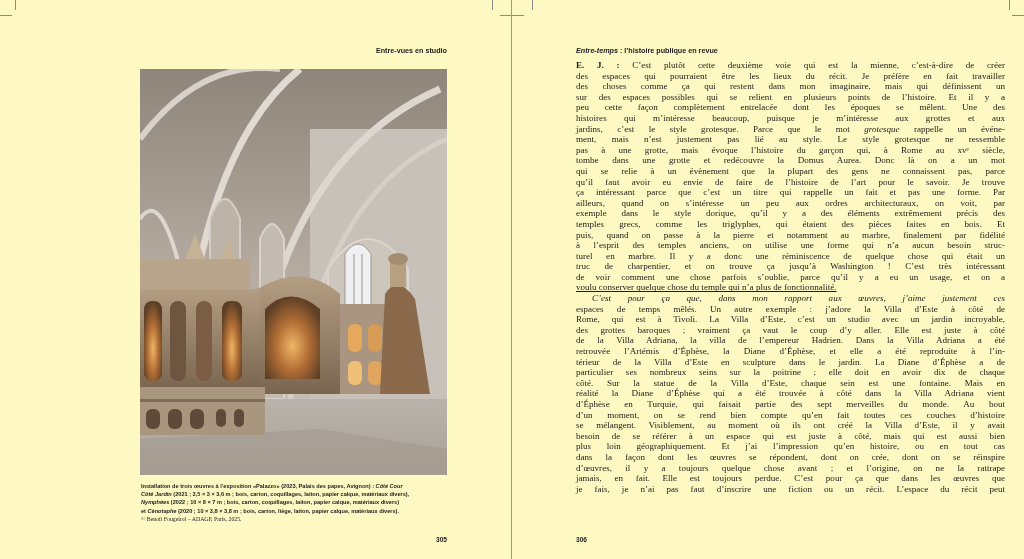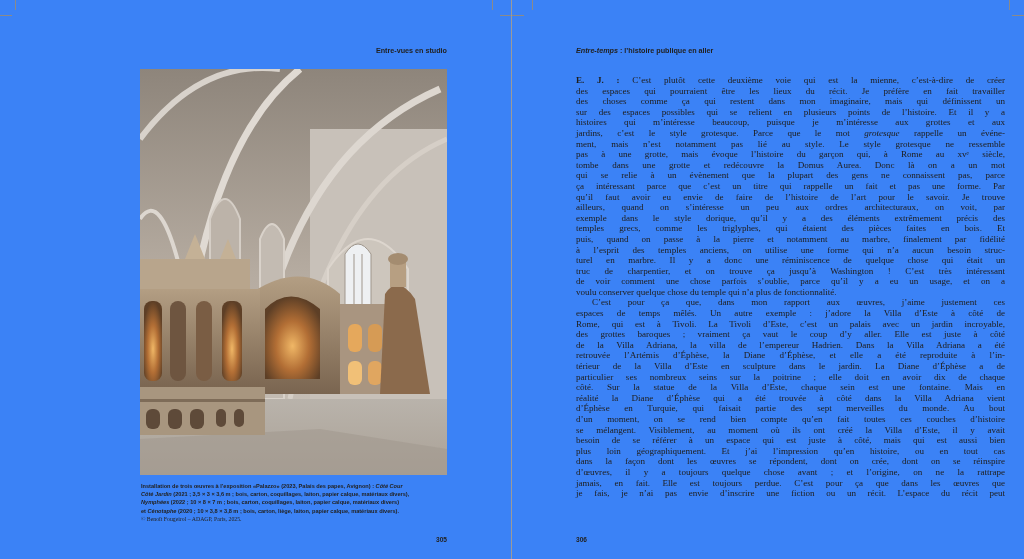--- a/index.html
+++ b/index.html
@@ -2,21 +2,21 @@
 <html><head>
   <meta charset="utf-8">
   <style>
     html, body { margin: 0; padding: 0; }
     body {
       width: 1024px; height: 559px; overflow: hidden;
       background: #ffffff; position: relative;
       font-family: "Liberation Serif", serif;
       color: #1c1a18;
     }
-    .page { position: absolute; top: 0; height: 559px; background: #3b82f6; }
+    .page { position: absolute; top: 0; height: 559px; background: #fef9c3; }
     .page-left { left: 0; width: 512px; }
     .page-right { left: 512px; width: 512px; }
     .spine { position: absolute; left: 511px; top: 0; width: 1px; height: 559px; background: #9a9a9a; }
 
     .crop { position: absolute; background: #8a8a8a; }
     .crop.v { width: 1px; height: 10px; top: 0; }
     .crop.h { height: 1px; width: 12px; top: 15px; }
 
     .running-head {
       position: absolute; top: 46px;
@@ -46,27 +46,27 @@
 
     .folio {
       position: absolute; top: 536px;
       font-family: "Liberation Sans", sans-serif;
       font-size: 6.6px; font-weight: bold; color: #222;
     }
     .folio-left { right: 65px; }
     .folio-right { left: 64px; }
 
     .body-text {
-      position: absolute; left: 64px; top: 75px; width: 429px;
+      position: absolute; left: 64px; top: 60px; width: 429px;
       font-size: 9.05px; line-height: 10.6px; color: #1f1d1a;
       text-align: justify;
     }
     .body-text .ln { display: block; white-space: nowrap; text-align-last: justify; text-align: justify; }
-    .body-text .ln.last { text-align-last: left; }
-    .body-text .ln.indent { padding-left: 16px; }
+    .body-text .ln.last { text-align-last: left; text-decoration: underline; }
+    .body-text .ln.indent { padding-left: 16px; font-style: italic; }
     .body-text .speaker { font-weight: bold; }
     .body-text em { }
   </style>
 </head>
 <body>
 
 <div class="page page-left">
   <div class="crop v" style="left:15px;"></div>
   <div class="crop h" style="left:0;"></div>
   <div class="crop v" style="left:492px;"></div>
@@ -158,59 +158,60 @@
 </div>
 
 <div class="spine"></div>
 
 <div class="page page-right">
   <div class="crop v" style="left:20px;"></div>
   <div class="crop h" style="left:0;"></div>
   <div class="crop v" style="left:497px;"></div>
   <div class="crop h" style="left:500px;"></div>
 
-  <div class="running-head rh-right"><em>Entre-temps</em><span> : l’histoire publique en aller</span></div>
+  <div class="running-head rh-right"><em>Entre-temps</em><span> : l’histoire publique en revue</span></div>
 
   <div class="body-text" id="body-text">
       <span class="ln"><span class="speaker">E. J. :</span><span> C’est plutôt cette deuxième voie qui est la mienne, c’est-à-dire de créer</span></span>
       <span class="ln"><span>des espaces qui pourraient être les lieux du récit. Je préfère en fait travailler</span></span>
       <span class="ln"><span>des choses comme ça qui restent dans mon imaginaire, mais qui définissent un</span></span>
       <span class="ln"><span>sur des espaces possibles qui se relient en plusieurs points de l’histoire. Et il y a</span></span>
+      <span class="ln"><span>peu cette façon complètement entrelacée dont les époques se mêlent. Une des</span></span>
       <span class="ln"><span>histoires qui m’intéresse beaucoup, puisque je m’intéresse aux grottes et aux</span></span>
       <span class="ln"><span>jardins, c’est le style grotesque. Parce que le mot </span><em>grotesque</em><span> rappelle un événe-</span></span>
-      <span class="ln"><span>ment, mais n’est notamment pas lié au style. Le style grotesque ne ressemble</span></span>
+      <span class="ln"><span>ment, mais n’est justement pas lié au style. Le style grotesque ne ressemble</span></span>
       <span class="ln"><span>pas à une grotte, mais évoque l’histoire du garçon qui, à Rome au xvᵉ siècle,</span></span>
       <span class="ln"><span>tombe dans une grotte et redécouvre la Domus Aurea. Donc là on a un mot</span></span>
       <span class="ln"><span>qui se relie à un évènement que la plupart des gens ne connaissent pas, parce</span></span>
+      <span class="ln"><span>qu’il faut avoir eu envie de faire de l’histoire de l’art pour le savoir. Je trouve</span></span>
       <span class="ln"><span>ça intéressant parce que c’est un titre qui rappelle un fait et pas une forme. Par</span></span>
-      <span class="ln"><span>qu’il faut avoir eu envie de faire de l’histoire de l’art pour le savoir. Je trouve</span></span>
       <span class="ln"><span>ailleurs, quand on s’intéresse un peu aux ordres architecturaux, on voit, par</span></span>
       <span class="ln"><span>exemple dans le style dorique, qu’il y a des éléments extrêmement précis des</span></span>
       <span class="ln"><span>temples grecs, comme les triglyphes, qui étaient des pièces faites en bois. Et</span></span>
       <span class="ln"><span>puis, quand on passe à la pierre et notamment au marbre, finalement par fidélité</span></span>
       <span class="ln"><span>à l’esprit des temples anciens, on utilise une forme qui n’a aucun besoin struc-</span></span>
       <span class="ln"><span>turel en marbre. Il y a donc une réminiscence de quelque chose qui était un</span></span>
       <span class="ln"><span>truc de charpentier, et on trouve ça jusqu’à Washington ! C’est très intéressant</span></span>
       <span class="ln"><span>de voir comment une chose parfois s’oublie, parce qu’il y a eu un usage, et on a</span></span>
       <span class="ln last"><span>voulu conserver quelque chose du temple qui n’a plus de fonctionnalité.</span></span>
       <span class="ln indent"><span>C’est pour ça que, dans mon rapport aux œuvres, j’aime justement ces</span></span>
       <span class="ln"><span>espaces de temps mêlés. Un autre exemple : j’adore la Villa d’Este à côté de</span></span>
-      <span class="ln"><span>Rome, qui est à Tivoli. La Tivoli d’Este, c’est un palais avec un jardin incroyable,</span></span>
+      <span class="ln"><span>Rome, qui est à Tivoli. La Villa d’Este, c’est un studio avec un jardin incroyable,</span></span>
       <span class="ln"><span>des grottes baroques ; vraiment ça vaut le coup d’y aller. Elle est juste à côté</span></span>
       <span class="ln"><span>de la Villa Adriana, la villa de l’empereur Hadrien. Dans la Villa Adriana a été</span></span>
       <span class="ln"><span>retrouvée l’Artémis d’Éphèse, la Diane d’Éphèse, et elle a été reproduite à l’in-</span></span>
       <span class="ln"><span>térieur de la Villa d’Este en sculpture dans le jardin. La Diane d’Éphèse a de</span></span>
       <span class="ln"><span>particulier ses nombreux seins sur la poitrine ; elle doit en avoir dix de chaque</span></span>
       <span class="ln"><span>côté. Sur la statue de la Villa d’Este, chaque sein est une fontaine. Mais en</span></span>
       <span class="ln"><span>réalité la Diane d’Éphèse qui a été trouvée à côté dans la Villa Adriana vient</span></span>
       <span class="ln"><span>d’Éphèse en Turquie, qui faisait partie des sept merveilles du monde. Au bout</span></span>
       <span class="ln"><span>d’un moment, on se rend bien compte qu’en fait toutes ces couches d’histoire</span></span>
       <span class="ln"><span>se mélangent. Visiblement, au moment où ils ont créé la Villa d’Este, il y avait</span></span>
       <span class="ln"><span>besoin de se référer à un espace qui est juste à côté, mais qui est aussi bien</span></span>
       <span class="ln"><span>plus loin géographiquement. Et j’ai l’impression qu’en histoire, ou en tout cas</span></span>
       <span class="ln"><span>dans la façon dont les œuvres se répondent, dont on crée, dont on se réinspire</span></span>
       <span class="ln"><span>d’œuvres, il y a toujours quelque chose avant ; et l’origine, on ne la rattrape</span></span>
       <span class="ln"><span>jamais, en fait. Elle est toujours perdue. C’est pour ça que dans les œuvres que</span></span>
-      <span class="ln"><span>je fais, je n’ai pas envie d’inscrire une fiction ou un récit. L’espace du récit peut</span></span>
+      <span class="ln"><span>je fais, je n’ai pas faut d’inscrire une fiction ou un récit. L’espace du récit peut</span></span>
     </div>
 
   <div class="folio folio-right">306</div>
 </div>
 
 </body></html>

